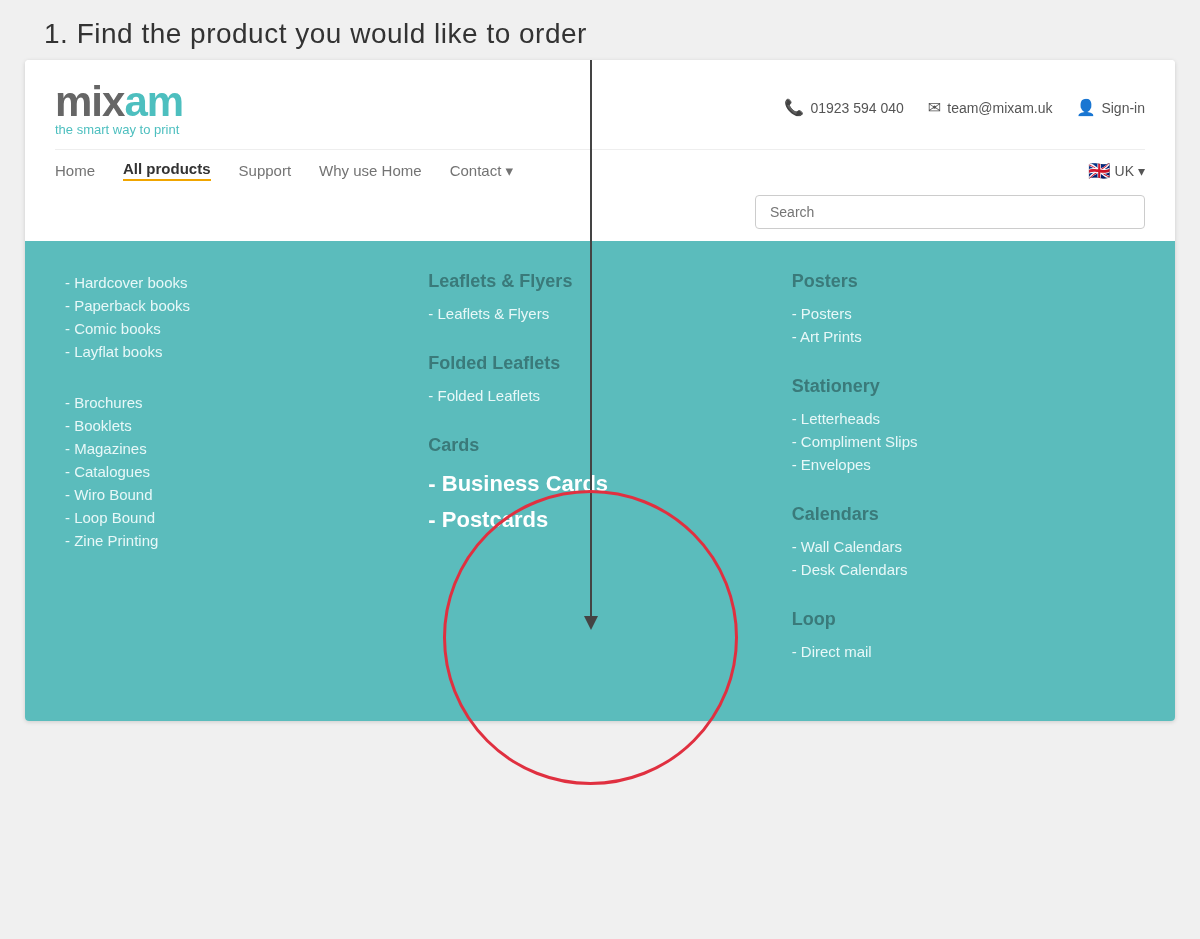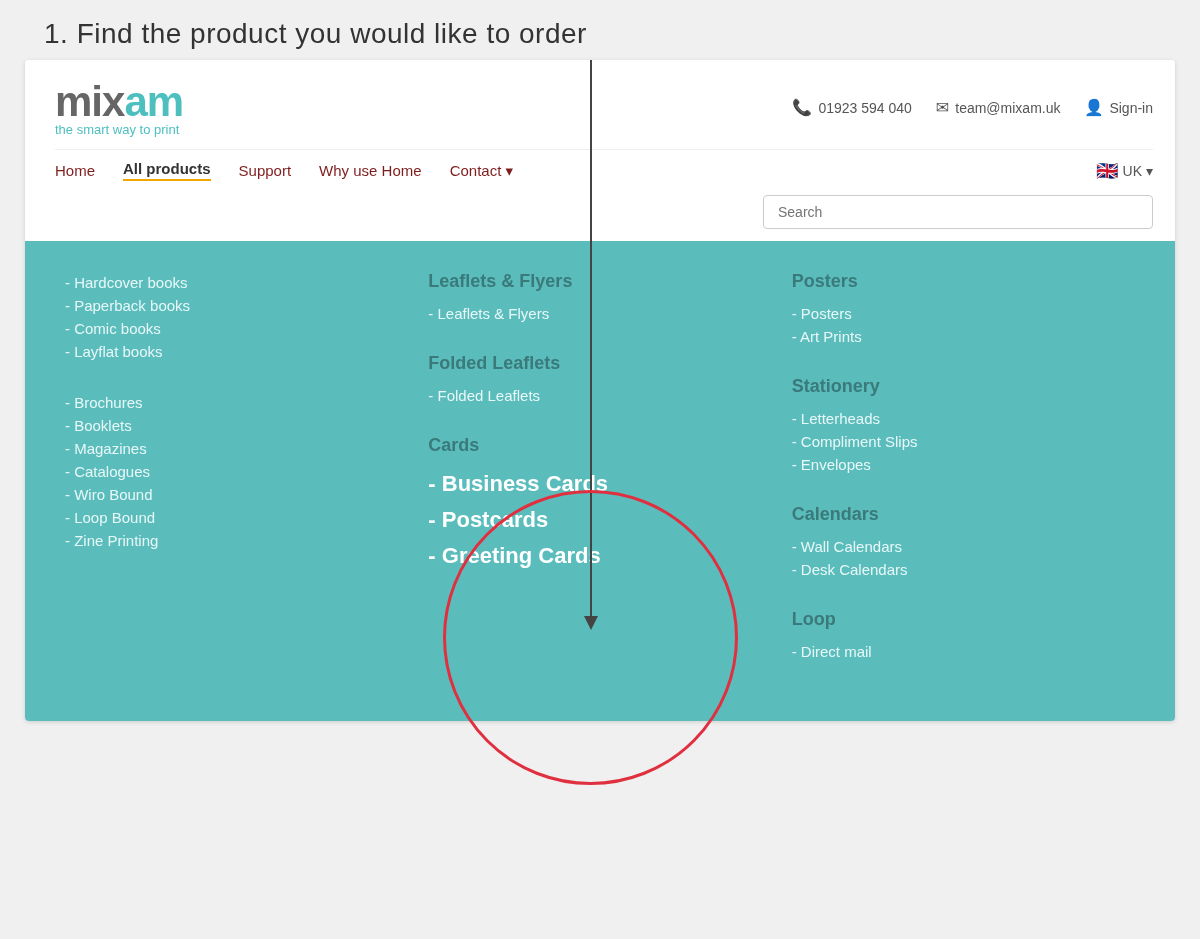--- a/index.html
+++ b/index.html
@@ -59,21 +59,21 @@
       margin: 0 25px;
       background: #fff;
       border-radius: 4px;
       overflow: hidden;
       box-shadow: 0 1px 4px rgba(0,0,0,0.15);
     }
 
     
     .site-header {
       background: #fff;
-      padding: 18px 22px 0 30px;
+      padding: 18px 30px 0 30px;
     }
     .header-top {
       display: flex;
       align-items: center;
       justify-content: space-between;
       margin-bottom: 12px;
     }
     .logo-area {}
     .logo-text {
       font-size: 42px;
@@ -123,21 +123,21 @@
       margin-top: 8px;
     }
     .nav-links {
       display: flex;
       align-items: center;
       gap: 28px;
       padding: 10px 0;
     }
     .nav-link {
       font-size: 15px;
-      color: #7f1d1d;
+      color: #737373;
       cursor: pointer;
       text-decoration: none;
     }
     .nav-link.active {
       color: #333;
       font-weight: 600;
       border-bottom: 2px solid #f0a500;
       padding-bottom: 2px;
     }
     .nav-right {
@@ -304,21 +304,20 @@
         <div class="category-title">Folded Leaflets</div>
         <ul class="category-items">
           <li class="category-item">- Folded Leaflets</li>
         </ul>
       </div>
       <div class="product-category">
         <div class="category-title">Cards</div>
         <ul class="category-items">
           <li class="highlight-item">- Business Cards</li>
           <li class="highlight-item">- Postcards</li>
-          <li class="highlight-item">- Greeting Cards</li>
         </ul>
       </div>
     </div>
 
     <div>
       <div class="product-category">
         <div class="category-title">Posters</div>
         <ul class="category-items">
           <li class="category-item">- Posters</li>
           <li class="category-item">- Art Prints</li>

